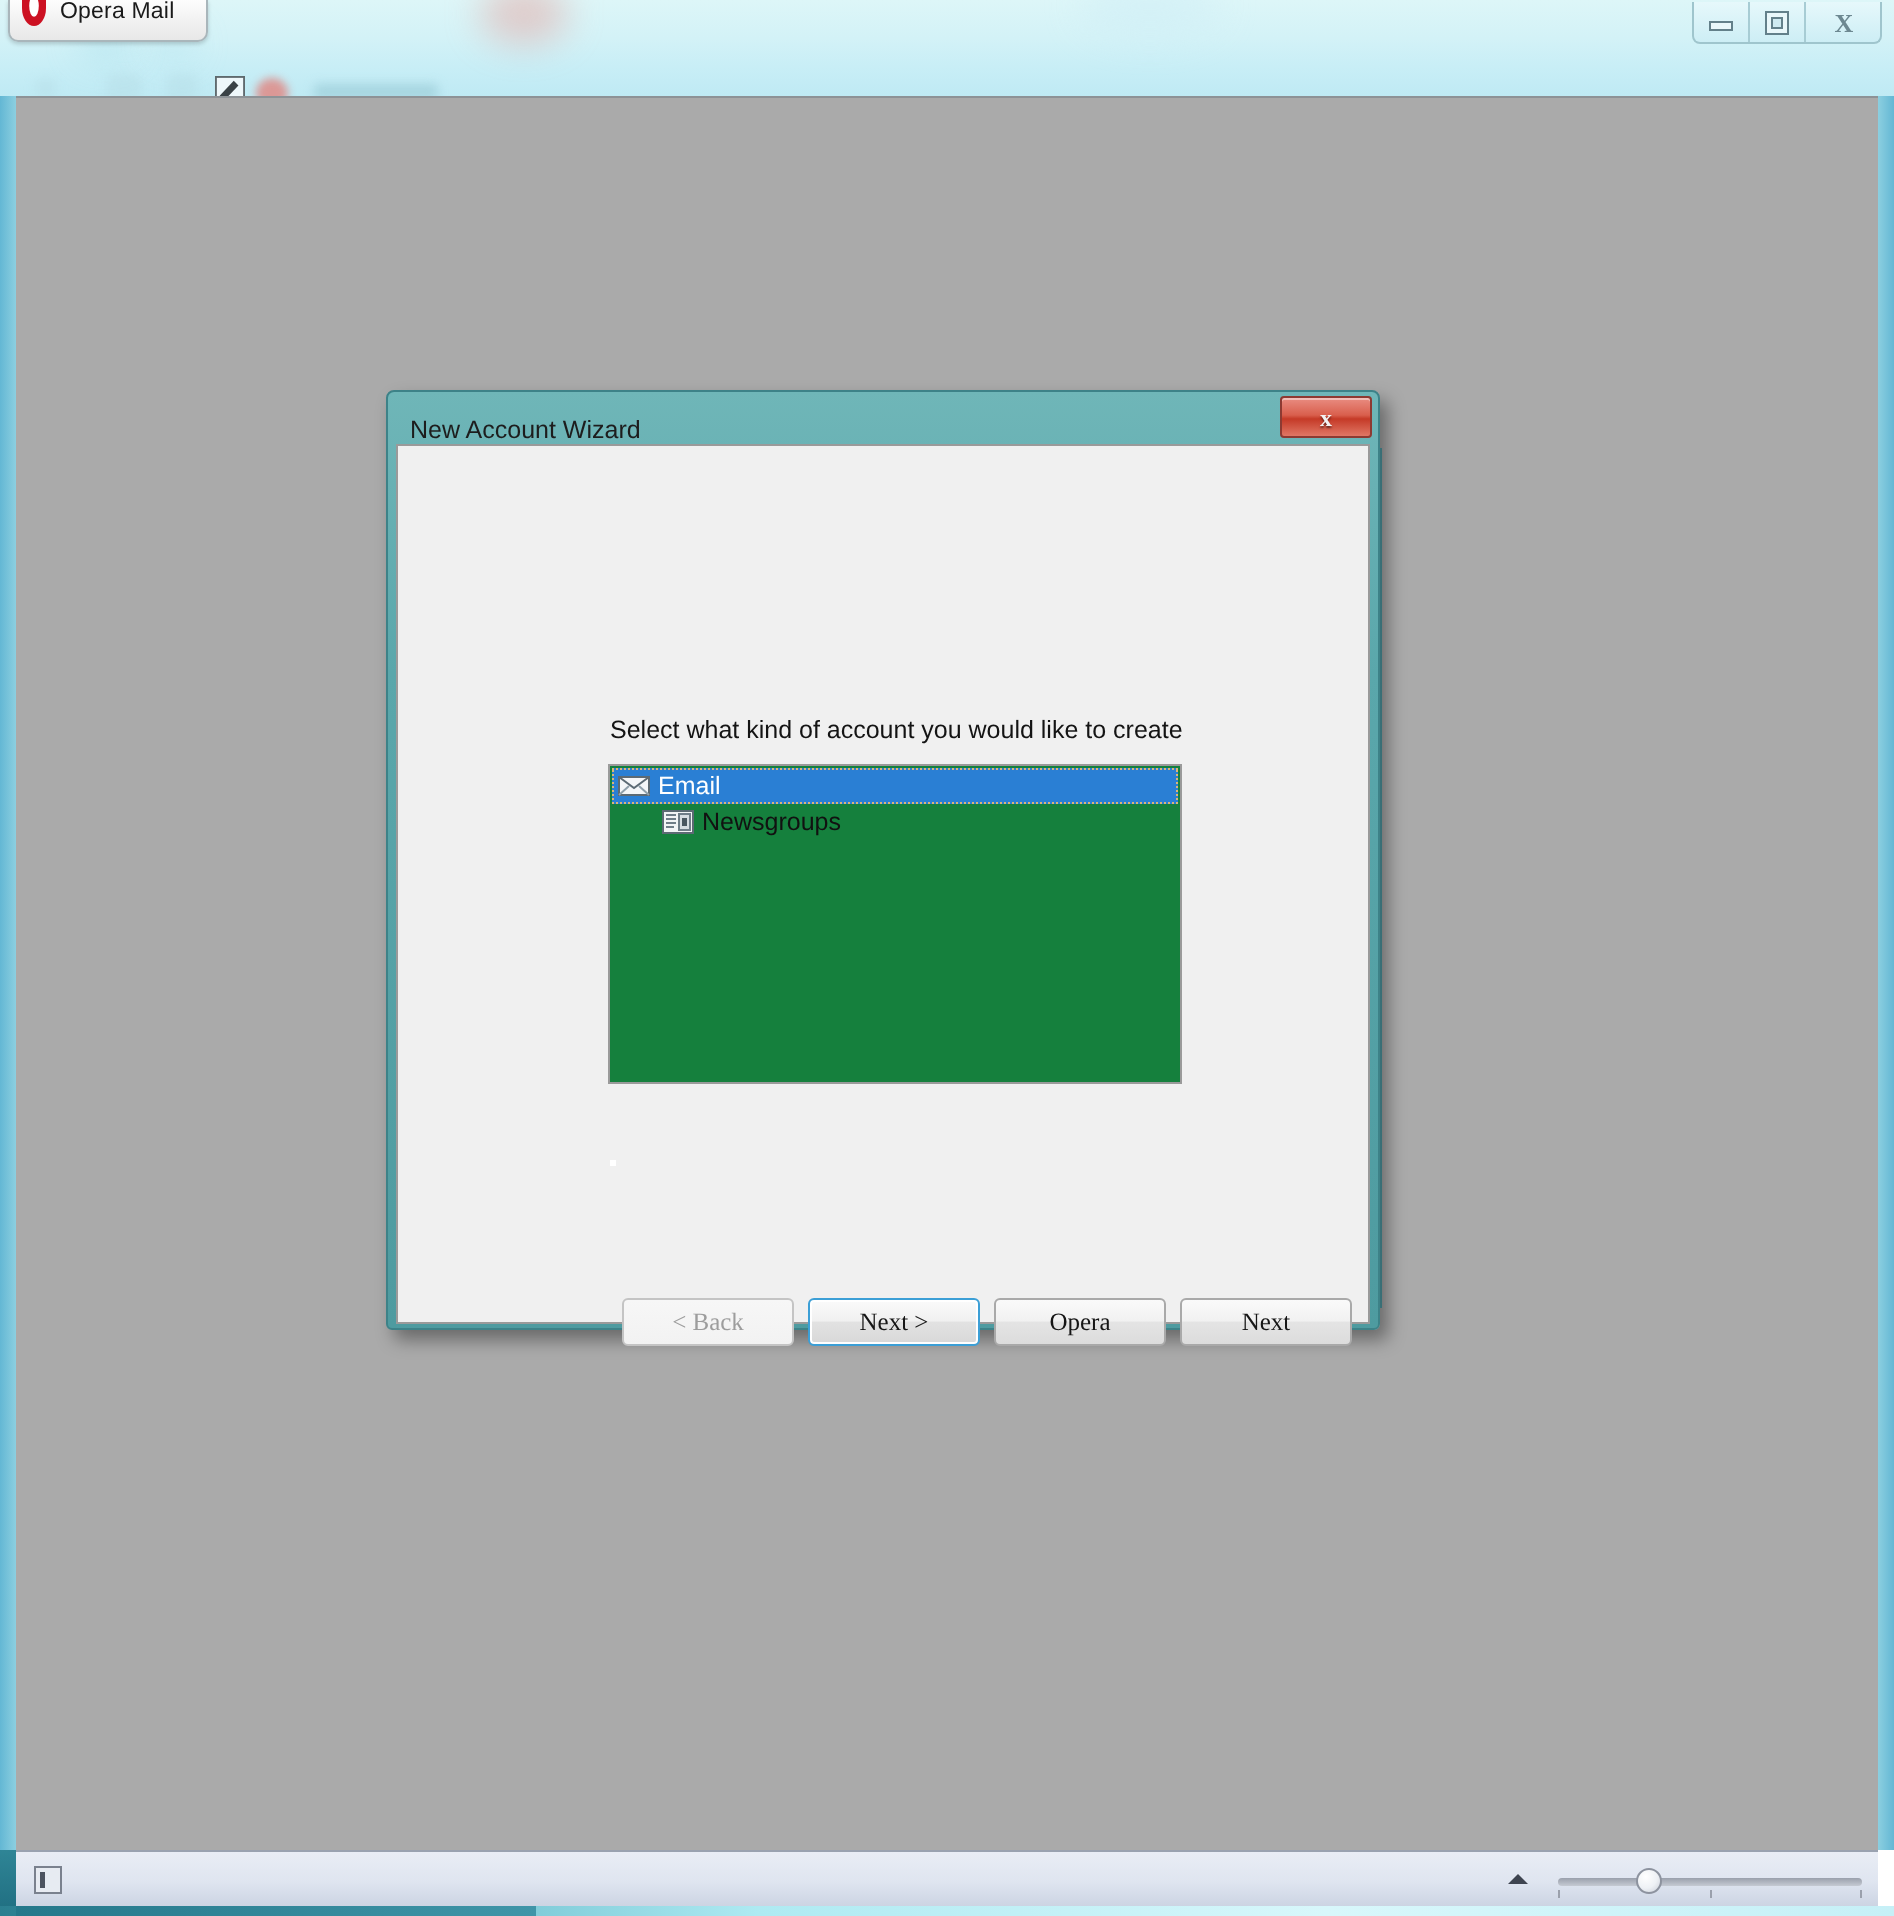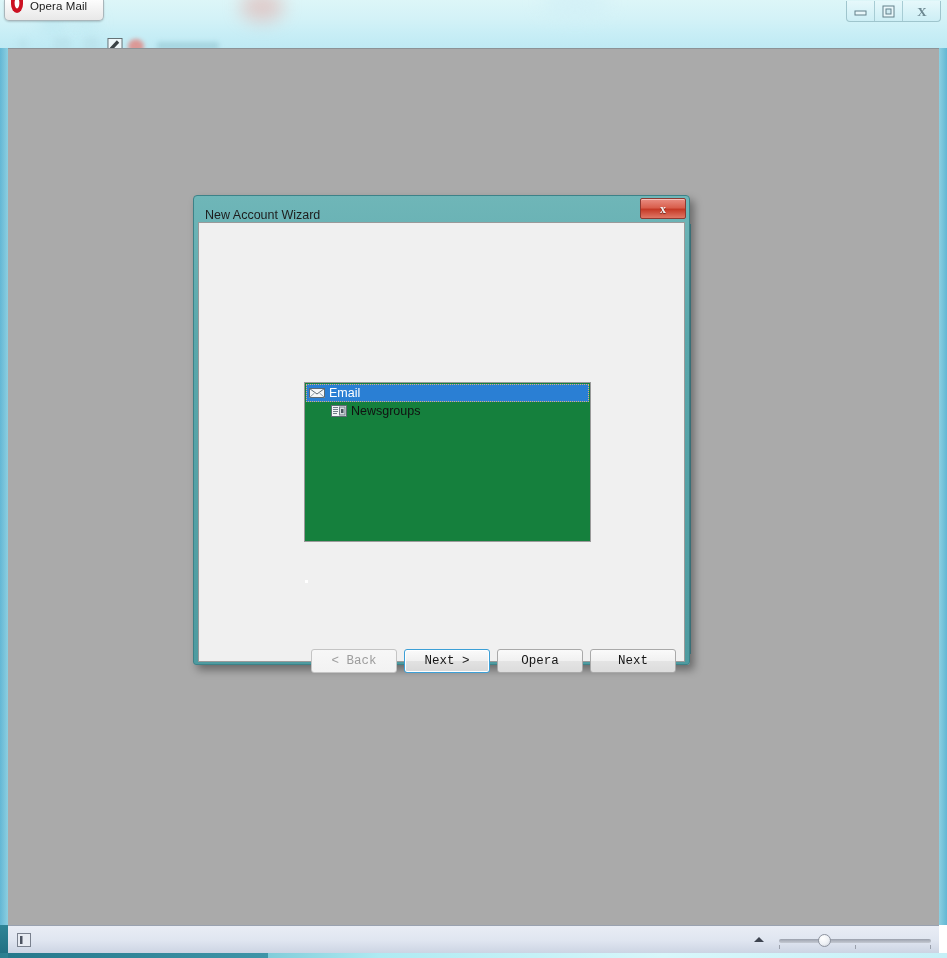--- a/index.html
+++ b/index.html
@@ -310,21 +310,21 @@
     display: flex;
     gap: 7px;
   }
   .btn {
     width: 86px;
     height: 24px;
     box-sizing: border-box;
     border: 1px solid #a9a9a9;
     border-radius: 3px;
     background: linear-gradient(to bottom, #fafafa 0%, #f1f1f1 48%, #e4e4e4 50%, #dcdcdc 100%);
-    font-family: Liberation Mono, monospace;
+    font-family: Liberation Serif, serif;
     font-size: 12.5px;
     color: #161616;
     display: flex;
     align-items: center;
     justify-content: center;
     cursor: pointer;
     padding: 0;
   }
   .btn.disabled {
     color: #9d9d9d;
@@ -488,20 +488,21 @@
 
     <div class="dlg-titlebar">
       <span class="dlg-title">New Account Wizard</span>
       <div class="dlg-close">
         <span class="dlg-close-x">x</span>
       </div>
     </div>
 
     <div class="dlg-body">
 
+      <div class="prompt">Select what kind of account you would like to create</div>
 
       <div class="listbox">
 
         <div class="list-item selected">
           <svg class="li-icon" viewBox="0 0 16 16">
             <rect x="0.5" y="3.5" width="15" height="9" fill="#f4f6f8" stroke="#5c6a74"></rect>
             <path d="M0.5 3.5 L8 9 L15.5 3.5" fill="none" stroke="#5c6a74"></path>
             <path d="M0.5 12.5 L5.5 8 M15.5 12.5 L10.5 8" fill="none" stroke="#90a0ab"></path>
           </svg>
           <span class="li-label">Email</span>

